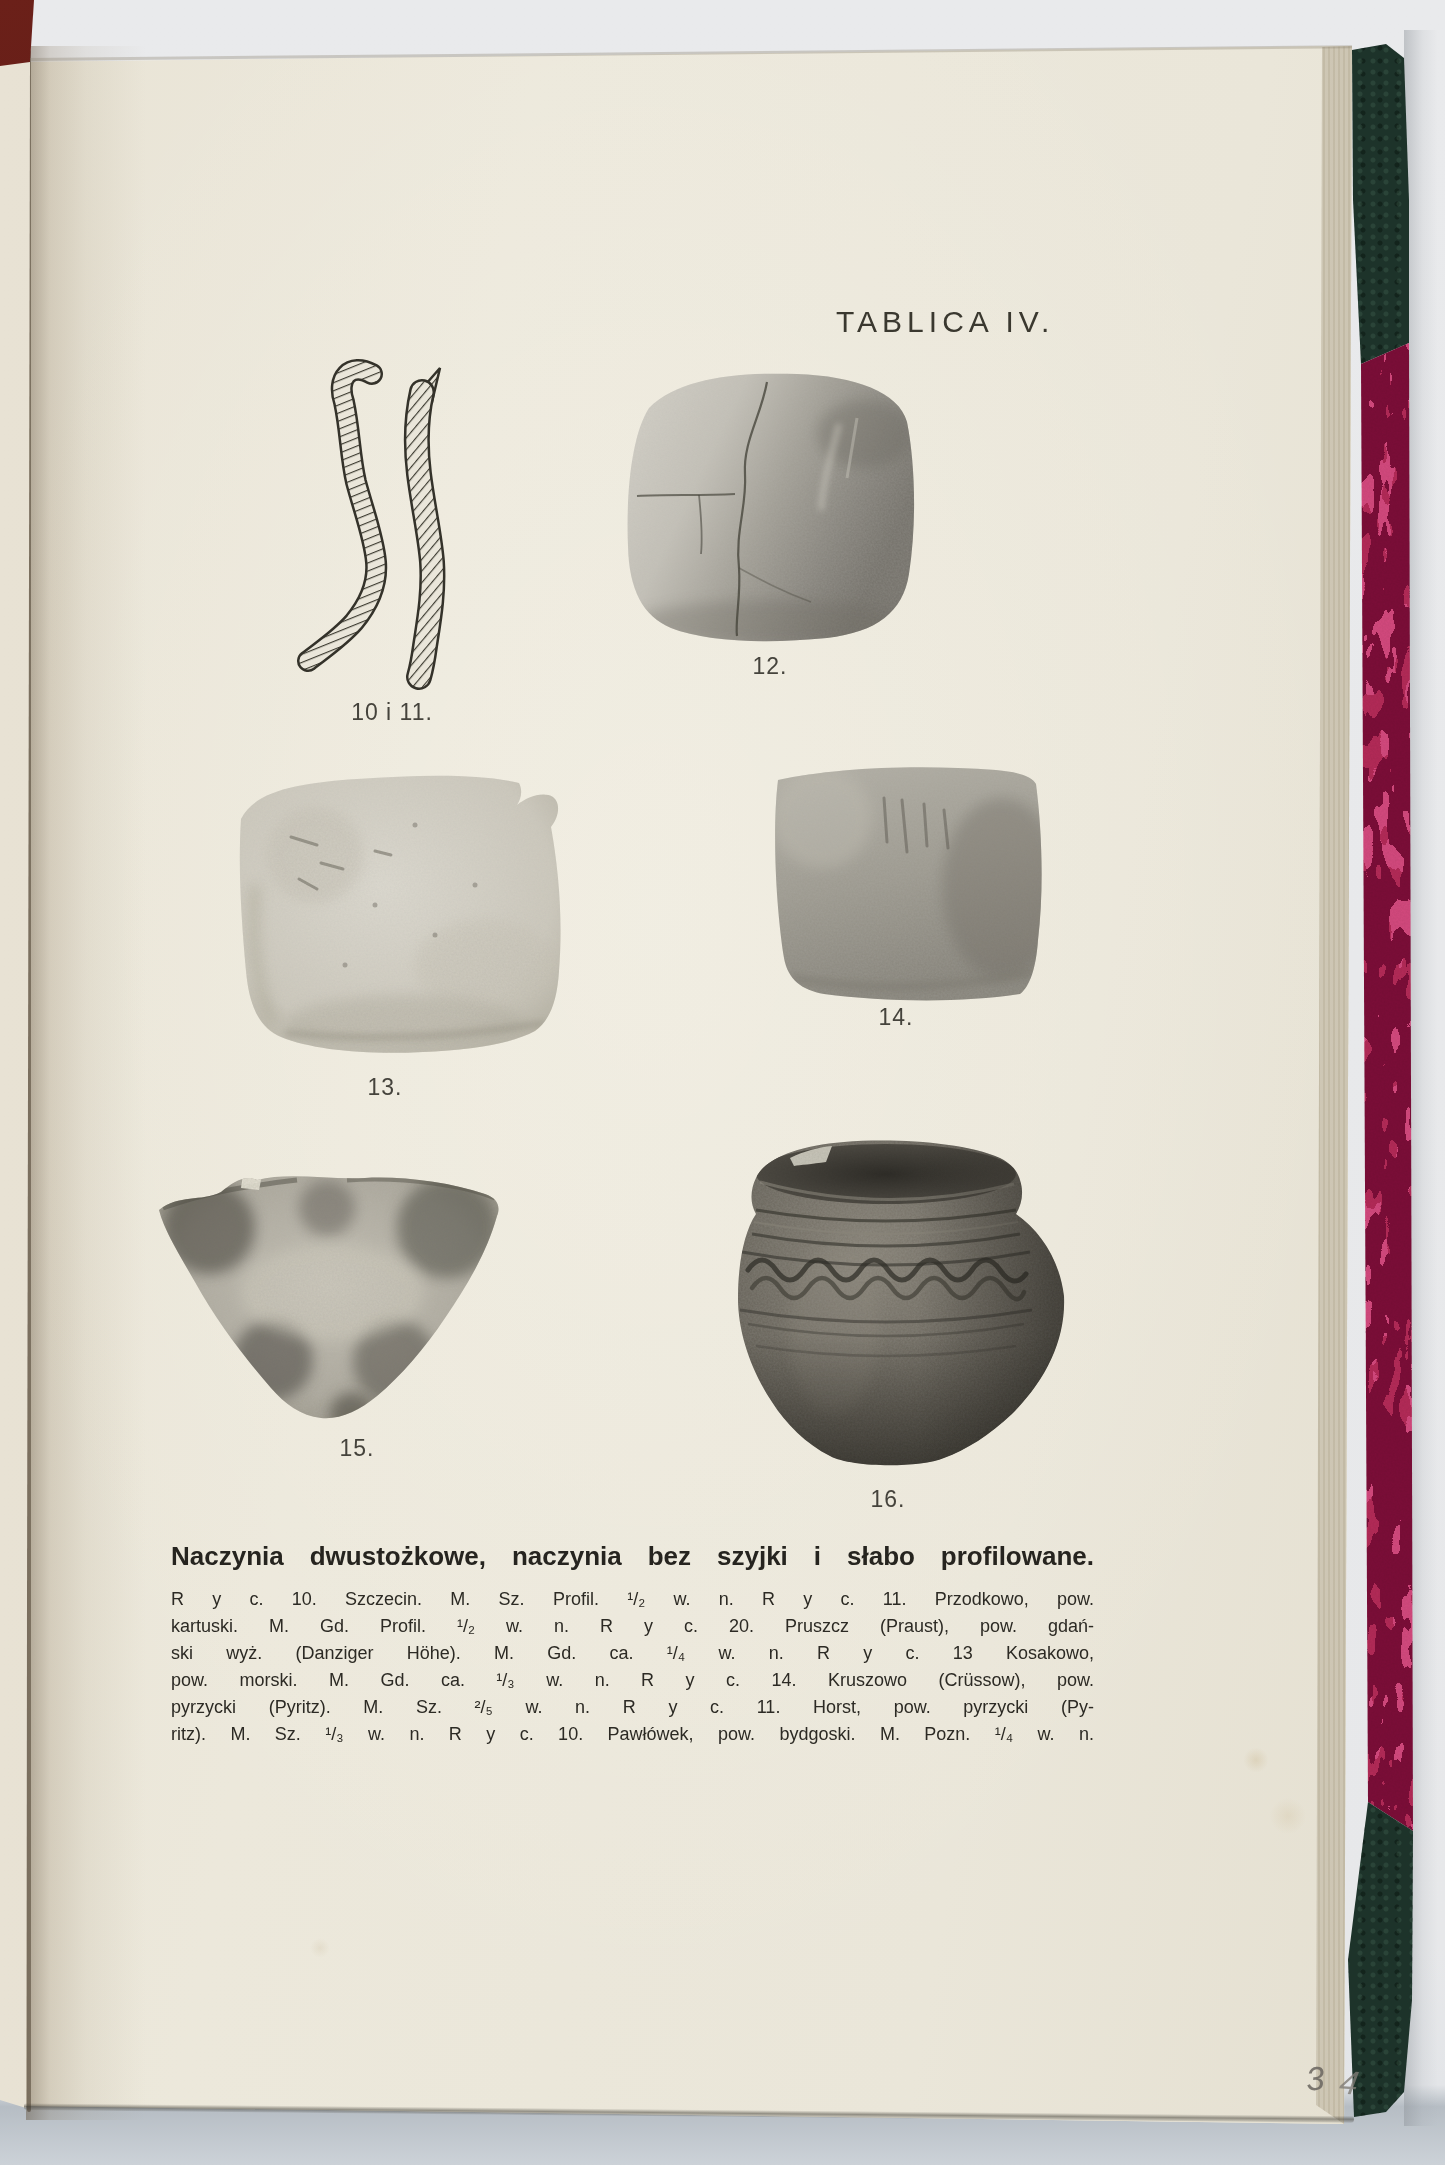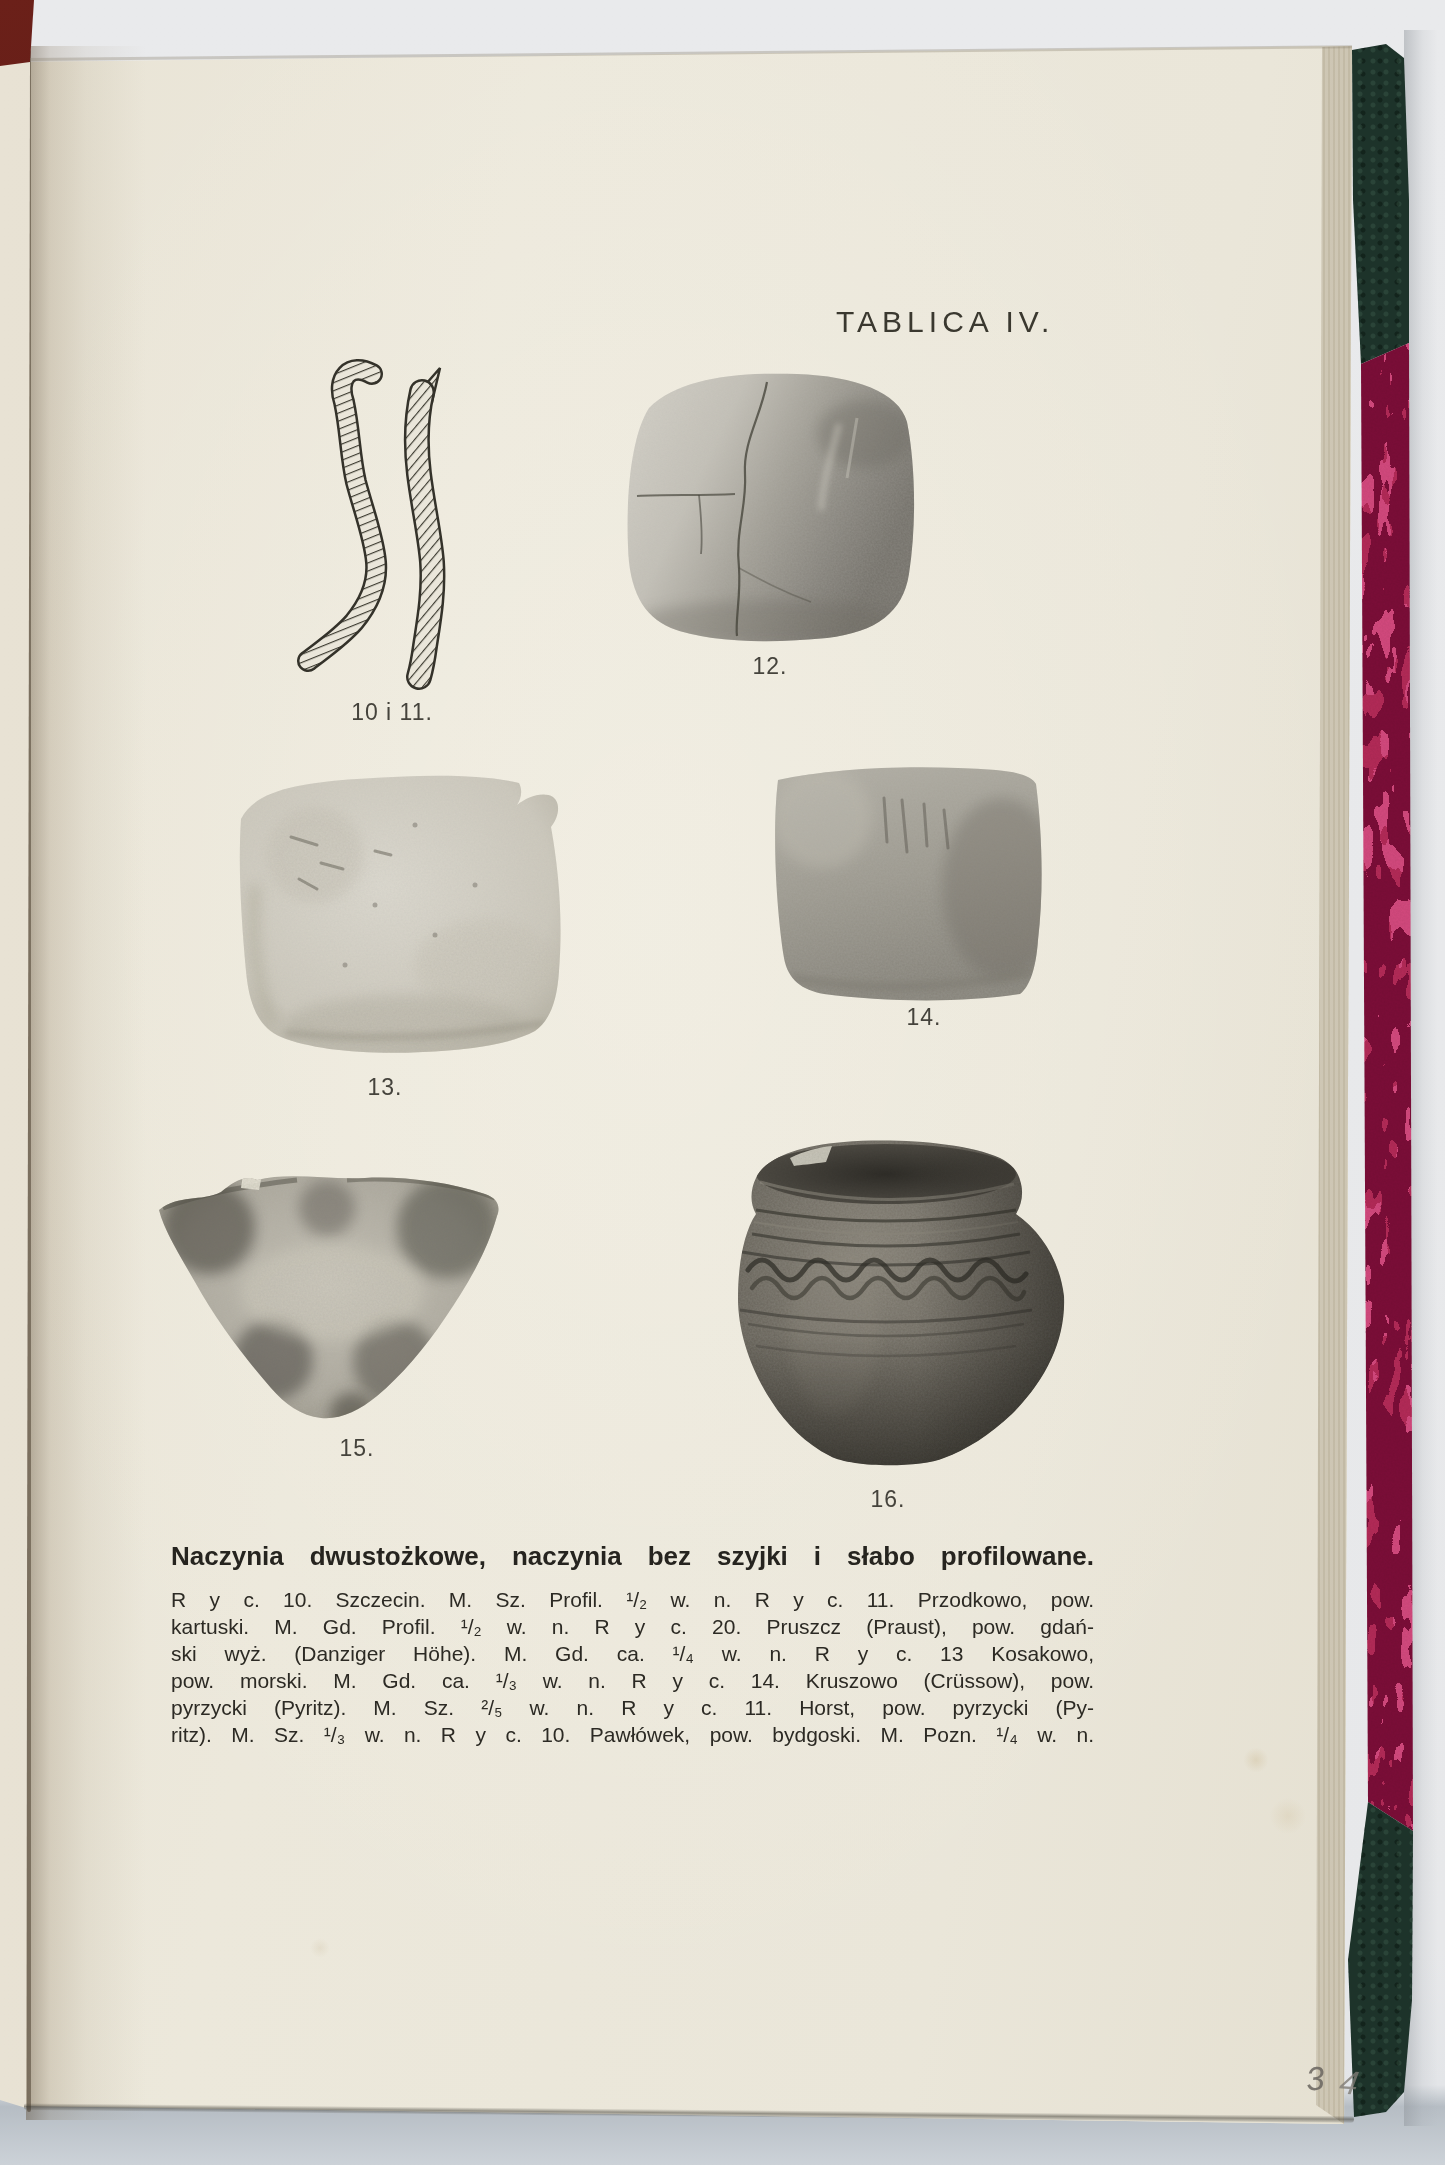--- a/index.html
+++ b/index.html
@@ -49,21 +49,21 @@
     background:linear-gradient(to bottom,rgba(60,58,50,0),rgba(60,58,50,.5) 50%,rgba(60,58,50,.12));
     transform:rotate(.55deg);transform-origin:left center;border-radius:3px;}
   .page-top-line{left:30px;top:58px;width:1322px;height:3px;
     background:rgba(140,133,115,.35);transform:rotate(-.55deg);transform-origin:left center;}
 
   .plate-title{left:836px;top:305px;font-size:30px;letter-spacing:5px;color:#3a382f;white-space:nowrap;}
   .fig-label{font-size:23px;color:#45433c;text-align:center;width:140px;letter-spacing:1px;}
   .caption-heading{left:171px;top:1541px;width:923px;font-size:26px;font-weight:bold;color:#26241f;
     text-align:justify;text-align-last:justify;}
   .caption{left:171px;top:1586px;width:923px;color:#2c2a24;}
-  .caption .cline{font-size:21px;line-height:27.1px;text-align:justify;text-align-last:justify;}
+  .caption .cline{font-size:18px;line-height:27.1px;text-align:justify;text-align-last:justify;}
 
   .pencil{color:rgba(104,100,94,.85);font-size:33px;font-style:italic;}
   svg{overflow:visible;display:block;}
   .grain{mix-blend-mode:multiply;opacity:.45;}
   .grain-strong{mix-blend-mode:multiply;opacity:.55;}
 </style>
 </head>
 <body>
 
 <div class="scene">
@@ -286,21 +286,21 @@
       <path d="M62,226 Q192,246 322,226" stroke="#42403a" stroke-width="2.5" fill="none" opacity="0.35"></path>
       <path d="M62,58 C70,40 100,26 150,22 C200,18 270,22 306,38 C318,44 324,52 326,60 C330,72 328,84 322,94 C348,112 366,142 370,176 C372,220 352,260 318,294 C296,315 272,330 250,338 C226,348 158,348 136,336 C112,324 92,304 78,282 C58,252 44,214 44,178 C44,144 50,112 62,94 C56,84 56,70 62,58 Z" fill="url(#g16b)"></path>
       <path d="M62,58 C70,40 100,26 150,22 C200,18 270,22 306,38 C318,44 324,52 326,60 C330,72 328,84 322,94 C348,112 366,142 370,176 C372,220 352,260 318,294 C296,315 272,330 250,338 C226,348 158,348 136,336 C112,324 92,304 78,282 C58,252 44,214 44,178 C44,144 50,112 62,94 C56,84 56,70 62,58 Z" fill="url(#g16s)"></path>
       <rect width="384" height="364" filter="url(#grainF)" class="grain"></rect>
     </g>
   </svg>
 
   <div class="abs fig-label" style="left:322px;top:699px;">10 i 11.</div>
   <div class="abs fig-label" style="left:700px;top:653px;">12.</div>
   <div class="abs fig-label" style="left:315px;top:1074px;">13.</div>
-  <div class="abs fig-label" style="left:854px;top:1004px;">14.</div>
+  <div class="abs fig-label" style="left:826px;top:1004px;">14.</div>
   <div class="abs fig-label" style="left:287px;top:1435px;text-align:center;">15.</div>
   <div class="abs fig-label" style="left:818px;top:1486px;">16.</div>
 
   <div class="abs caption-heading">Naczynia dwustożkowe, naczynia bez szyjki i słabo profilowane.</div>
   <div class="abs caption">
     <div class="cline">R y c. 10. Szczecin. M. Sz. Profil. ¹/₂ w. n. R y c. 11. Przodkowo, pow.</div>
     <div class="cline">kartuski. M. Gd. Profil. ¹/₂ w. n. R y c. 20. Pruszcz (Praust), pow. gdań-</div>
     <div class="cline">ski wyż. (Danziger Höhe). M. Gd. ca. ¹/₄ w. n. R y c. 13 Kosakowo,</div>
     <div class="cline">pow. morski. M. Gd. ca. ¹/₃ w. n. R y c. 14. Kruszowo (Crüssow), pow.</div>
     <div class="cline">pyrzycki (Pyritz). M. Sz. ²/₅ w. n. R y c. 11. Horst, pow. pyrzycki (Py-</div>

